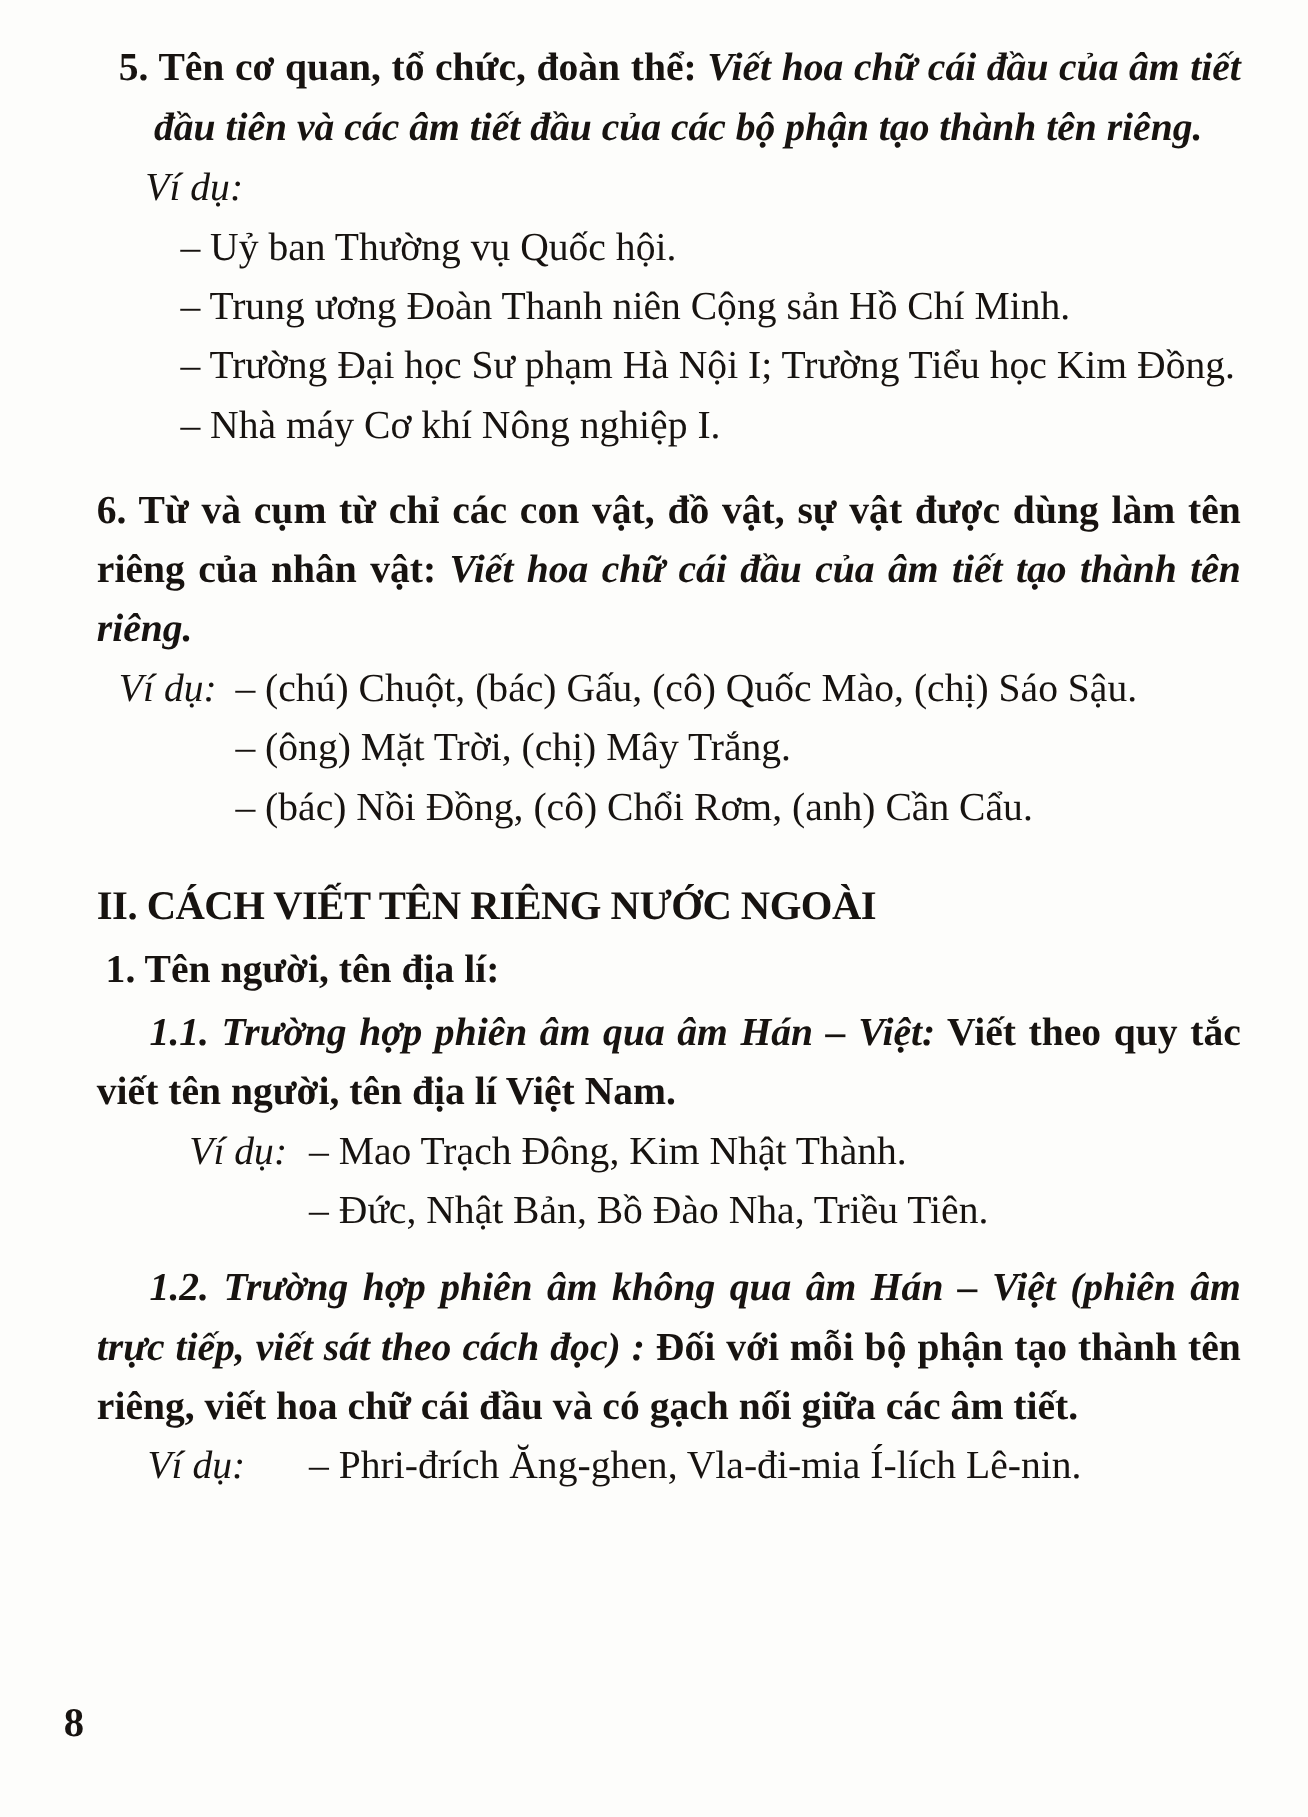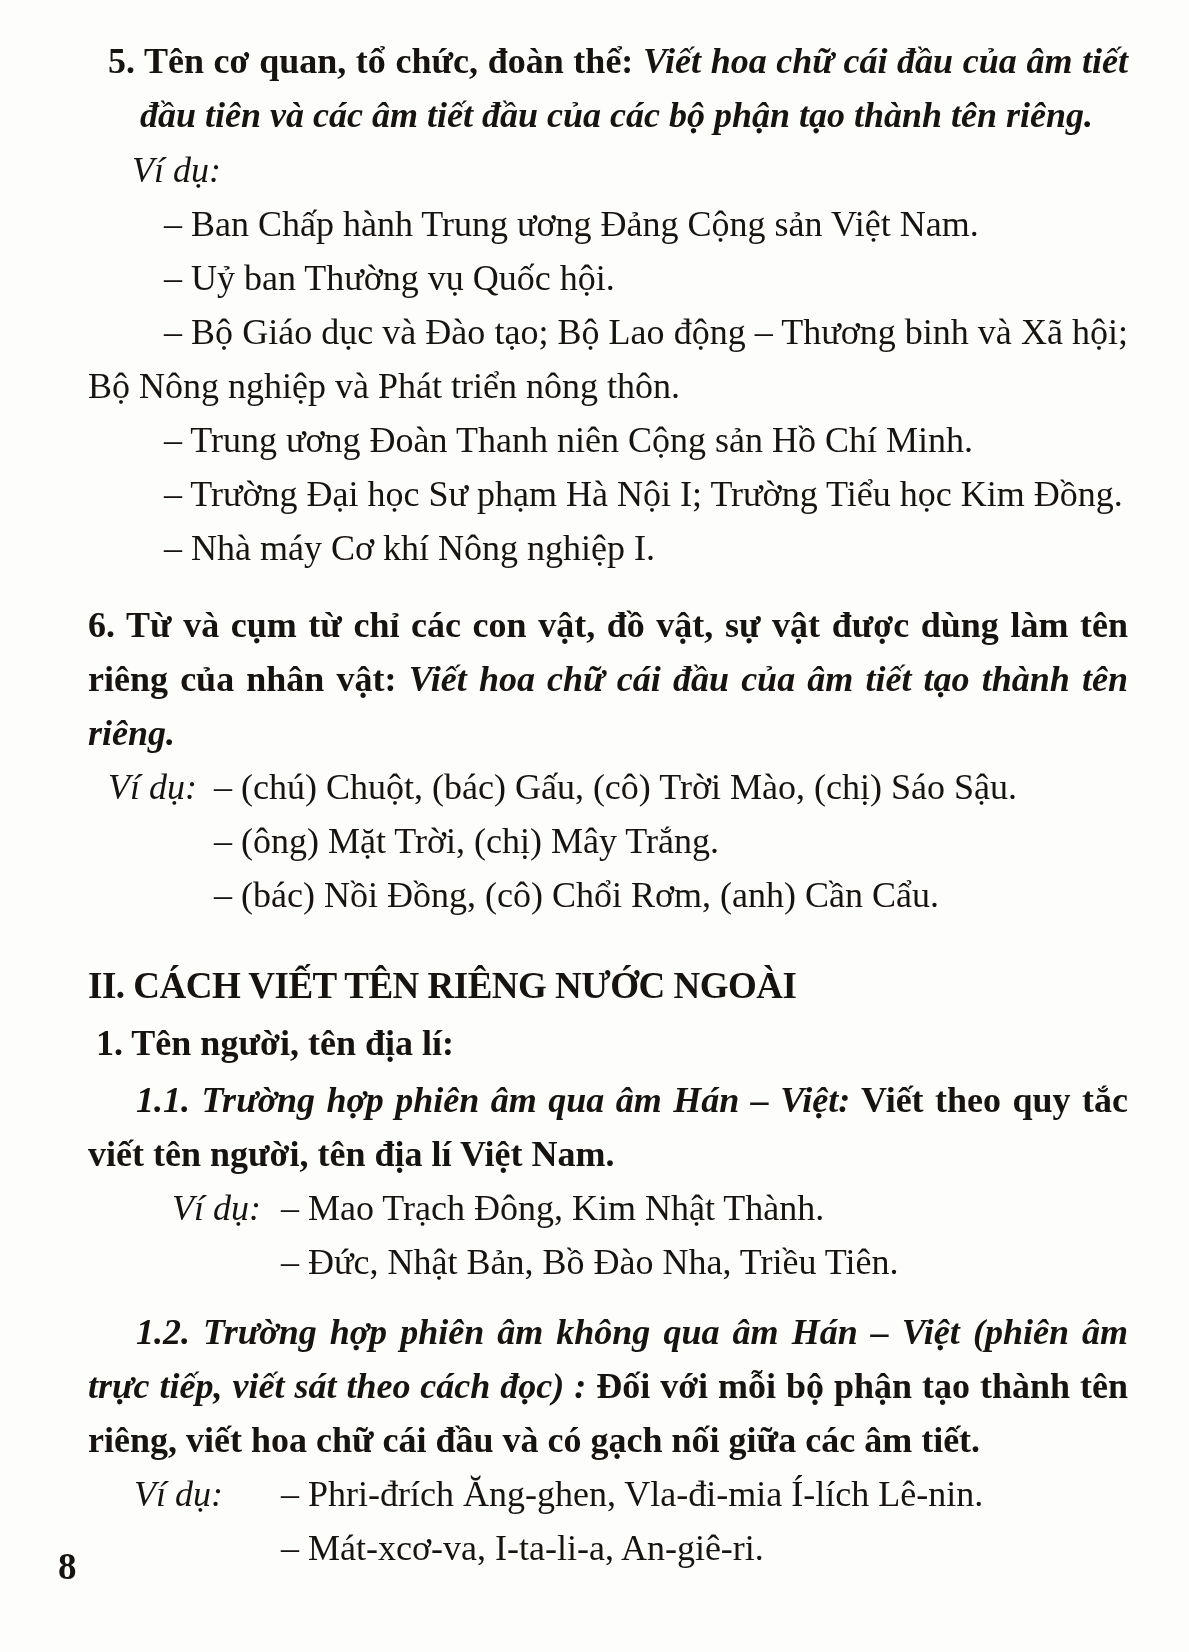--- a/index.html
+++ b/index.html
@@ -57,34 +57,32 @@
 <body>
 
 <div class="page">
   <div class="content">
 
     <p class="s5-head"><span class="b">5. Tên cơ quan, tổ chức, đoàn thể:</span>
       <span class="bi">Viết hoa chữ cái đầu của âm tiết đầu tiên và các âm tiết đầu của các bộ phận tạo thành tên riêng.</span></p>
 
     <p class="vidu-line">Ví dụ:</p>
 
-    <p class="ex-ind">– Ban Chấp hành Trung ương Đảng Cộng sản Việt Nam.</p>
     <p class="ex-ind">– Uỷ ban Thường vụ Quốc hội.</p>
-    <p class="ex-ind">– Bộ Giáo dục và Đào tạo; Bộ Lao động – Thương binh và Xã hội; Bộ Nông nghiệp và Phát triển nông thôn.</p>
     <p class="ex-ind">– Trung ương Đoàn Thanh niên Cộng sản Hồ Chí Minh.</p>
     <p class="ex-ind">– Trường Đại học Sư phạm Hà Nội I; Trường Tiểu học Kim Đồng.</p>
     <p class="ex-ind">– Nhà máy Cơ khí Nông nghiệp I.</p>
 
     <p class="s6-head"><span class="b">6. Từ và cụm từ chỉ các con vật, đồ vật, sự vật được dùng làm tên riêng của nhân vật:</span>
       <span class="bi">Viết hoa chữ cái đầu của âm tiết tạo thành tên riêng.</span></p>
 
     <div class="ex-group g-s6">
       <span class="lbl">Ví dụ:</span>
       <div class="items">
-        <p>– (chú) Chuột, (bác) Gấu, (cô) Trời Mào, (chị) Sáo Sậu.</p>
+        <p>– (chú) Chuột, (bác) Gấu, (cô) Quốc Mào, (chị) Sáo Sậu.</p>
         <p>– (ông) Mặt Trời, (chị) Mây Trắng.</p>
         <p>– (bác) Nồi Đồng, (cô) Chổi Rơm, (anh) Cần Cẩu.</p>
       </div>
     </div>
 
     <p class="part2-head">II. CÁCH VIẾT TÊN RIÊNG NƯỚC NGOÀI</p>
     <p class="sub-head">1. Tên người, tên địa lí:</p>
 
     <p class="r11-head"><span class="bi">1.1. Trường hợp phiên âm qua âm Hán – Việt:</span>
       <span class="b">Viết theo quy tắc viết tên người, tên địa lí Việt Nam.</span></p>
@@ -97,20 +95,19 @@
       </div>
     </div>
 
     <p class="r12-head"><span class="bi">1.2. Trường hợp phiên âm không qua âm Hán – Việt (phiên âm trực tiếp, viết sát theo cách đọc) :</span>
       <span class="b">Đối với mỗi bộ phận tạo thành tên riêng, viết hoa chữ cái đầu và có gạch nối giữa các âm tiết.</span></p>
 
     <div class="ex-group g-r12">
       <span class="lbl">Ví dụ:</span>
       <div class="items">
         <p>– Phri-đrích Ăng-ghen, Vla-đi-mia Í-lích Lê-nin.</p>
-        <p>– Mát-xcơ-va, I-ta-li-a, An-giê-ri.</p>
       </div>
     </div>
 
   </div>
 
   <div class="page-num">8</div>
 </div>
 
 </body></html>

